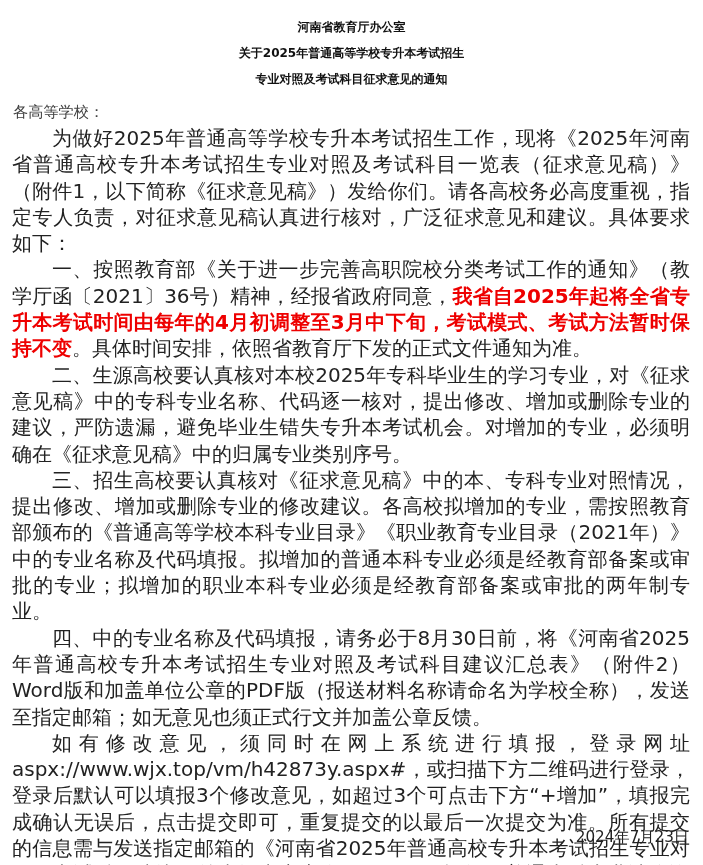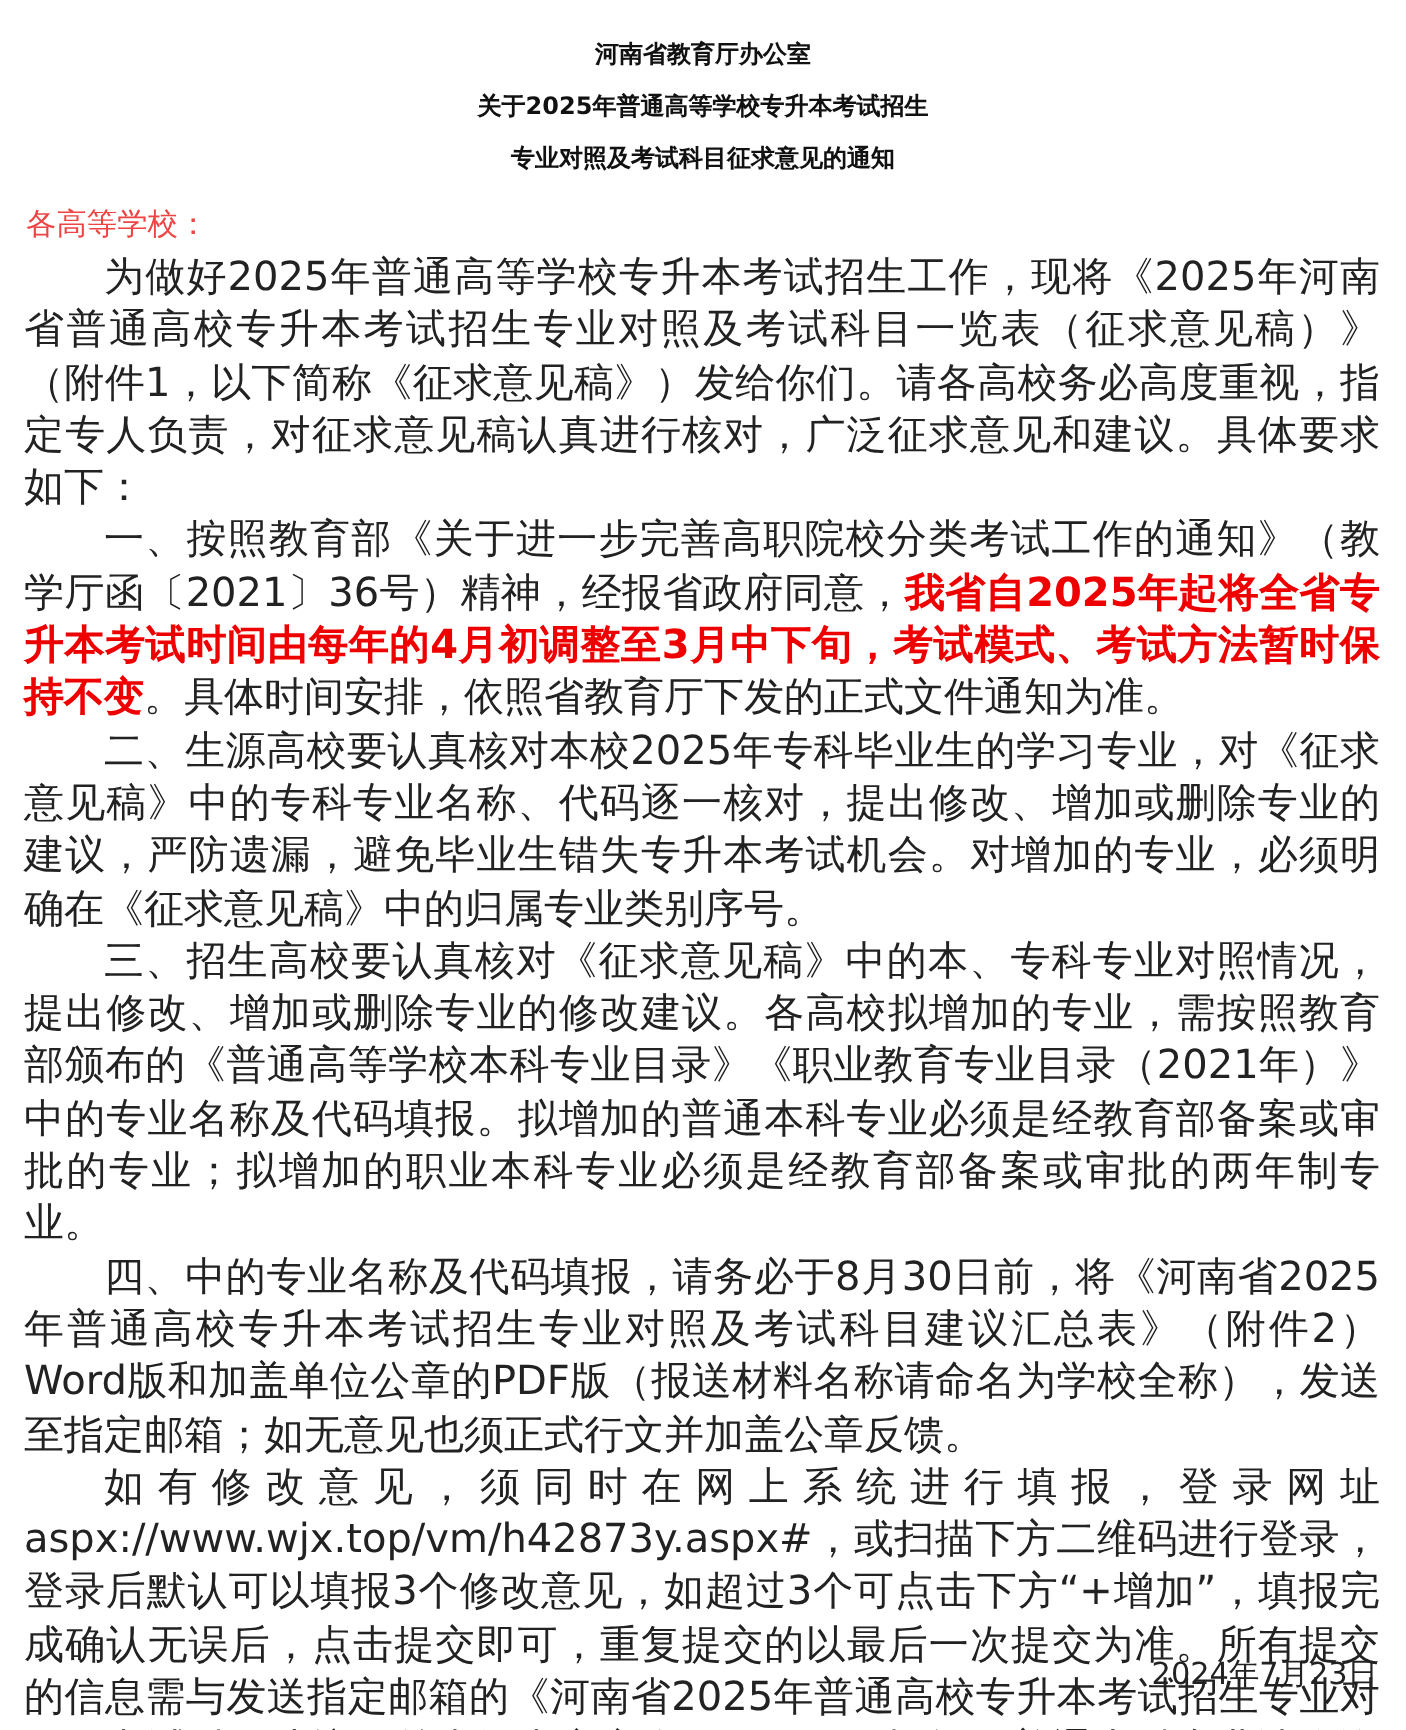--- a/index.html
+++ b/index.html
@@ -40,21 +40,21 @@
       line-height: 26.3px;
       color: #222;
       text-align: justify;
     }
     .salutation {
       position: absolute;
       left: 13px;
       top: 99px;
       font-size: 15.2px;
       line-height: 26px;
-      color: #ef4444;
+      color: #404040;
     }
     p.para {
       margin: 0;
       text-indent: 2em;
       text-align: justify;
       text-justify: inter-character;
     }
     .red {
       color: #ee0000;
       font-weight: bold;

